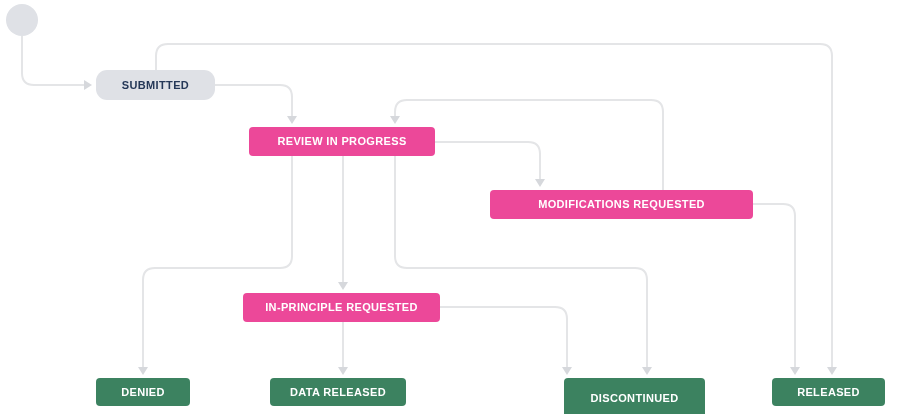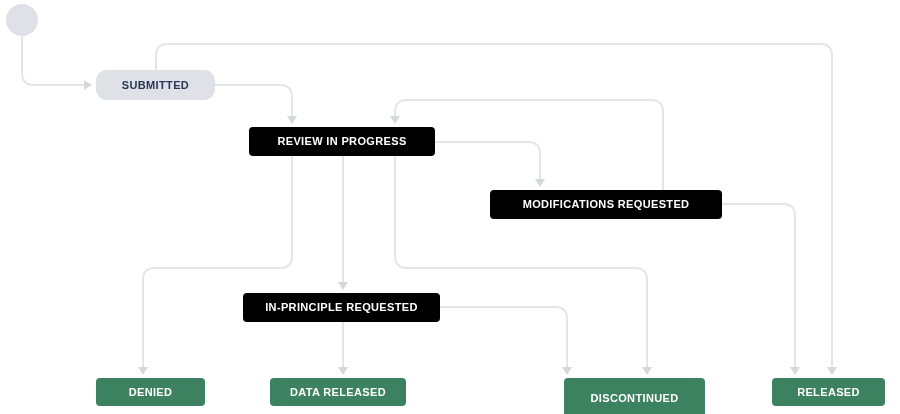--- a/index.html
+++ b/index.html
@@ -55,21 +55,21 @@
     text-align: center;
     white-space: nowrap;
     user-select: none;
     cursor: pointer;
   }
   .state-node.neutral {
     background: #dfe1e6;
     color: #253858;
   }
   .state-node.inprogress {
-    background: #000000;
+    background: #ec4899;
     color: #ffffff;
   }
   .state-node.done {
     background: #3c8260;
     color: #ffffff;
   }
 </style>
 </head>
 <body>
 
@@ -123,27 +123,27 @@
     </svg>
 
   <div id="node-layer">
       <div class="start-node" style="left: 6px; top: 4px; width: 32px; height: 32px; background: rgb(223, 225, 230);"></div>
       <div class="state-node neutral" style="left: 96px; top: 70px; width: 119px; height: 30px; border-radius: 11px;">
         <span>SUBMITTED</span>
       </div>
       <div class="state-node inprogress" style="left: 249px; top: 127px; width: 186px; height: 29px;">
         <span>REVIEW IN PROGRESS</span>
       </div>
-      <div class="state-node inprogress" style="left: 490px; top: 190px; width: 232px; height: 29px; text-align: right;">
+      <div class="state-node inprogress" style="left: 490px; top: 190px; width: 263px; height: 29px; text-align: right;">
         <span>MODIFICATIONS REQUESTED</span>
       </div>
       <div class="state-node inprogress" style="left: 243px; top: 293px; width: 197px; height: 29px;">
         <span>IN-PRINCIPLE REQUESTED</span>
       </div>
-      <div class="state-node done" style="left: 96px; top: 378px; width: 109px; height: 28px;">
+      <div class="state-node done" style="left: 96px; top: 378px; width: 94px; height: 28px;">
         <span>DENIED</span>
       </div>
       <div class="state-node done" style="left: 270px; top: 378px; width: 136px; height: 28px;">
         <span>DATA RELEASED</span>
       </div>
       <div class="state-node done" style="left: 549px; top: 378px; width: 141px; height: 40px; margin-left: 15px;">
         <span>DISCONTINUED</span>
       </div>
       <div class="state-node done" style="left: 772px; top: 378px; width: 113px; height: 28px;">
         <span>RELEASED</span>

